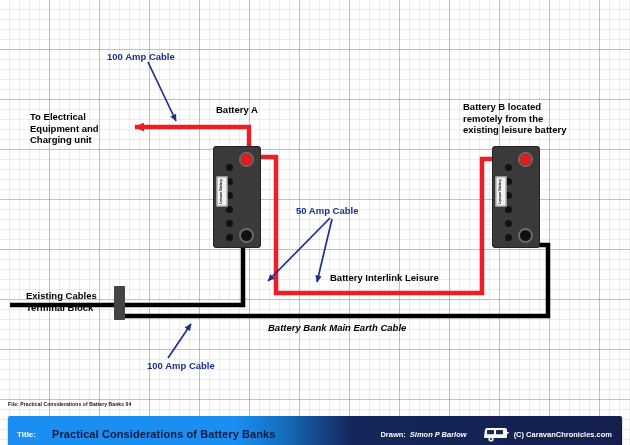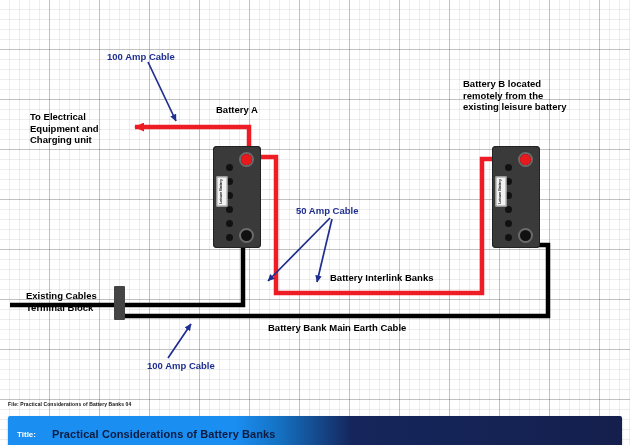--- a/index.html
+++ b/index.html
@@ -241,35 +241,50 @@
   <div class="earth-block" style="left:114px; top:286px;"></div>
 
   <div class="lbl-blue" style="left:107px; top:51px; font-size:9.5px;">100 Amp Cable</div>
 
   <div class="lbl" style="left:30px; top:111px; font-size:9.5px; text-align:left;">To Electrical
 Equipment and
 Charging unit</div>
 
   <div class="lbl" style="left:216px; top:104px; font-size:9.5px;">Battery A</div>
 
-  <div class="lbl" style="left:463px; top:78px; font-size:9.5px;">Battery B located
+  <div class="lbl" style="left:463px; top:101px; font-size:9.5px;">Battery B located
 remotely from the
 existing leisure battery</div>
 
   <div class="lbl-blue" style="left:296px; top:205px; font-size:9.5px;">50 Amp Cable</div>
 
-  <div class="lbl" style="left:330px; top:272px; font-size:9.5px;">Battery Interlink Banks</div>
+  <div class="lbl" style="left:330px; top:272px; font-size:9.5px;">Battery Interlink Leisure</div>
 
   <div class="lbl" style="left:26px; top:290px; font-size:9.5px;">Existing Cables
 Terminal Block</div>
 
-  <div class="lbl" style="left:268px; top:322px; font-size:9.5px;">Battery Bank Main Earth Cable</div>
+  <div class="lbl" style="left:268px; top:322px; font-size:9.5px;font-style:italic;">Battery Bank Main Earth Cable</div>
 
   <div class="lbl-blue" style="left:147px; top:360px; font-size:9.5px;">100 Amp Cable</div>
 
   <div class="filenote">File: Practical Considerations of Battery Banks 04</div>
 
   <div class="titlebar">
     <span class="title-key">Title:</span>
     <span class="title-val">Practical Considerations of Battery Banks</span>
+    <span class="bar-right">
+      <span class="drawn-key">Drawn:</span>
+      <span class="drawn-val">Simon P Barlow</span>
+      <span class="caravan-icon">
+        <svg width="26" height="15" viewBox="0 0 26 15">
+          <path d="M2,3 a2,2 0 0 1 2,-2 h18 a2,2 0 0 1 2,2 v7 a1,1 0 0 1 -1,1 h-21 a1,1 0 0 1 -1,-1 z" fill="#ffffff"></path>
+          <rect x="4" y="3" width="7" height="4.2" rx="0.6" fill="#1b2a52"></rect>
+          <rect x="13" y="3" width="7" height="4.2" rx="0.6" fill="#1b2a52"></rect>
+          <circle cx="8" cy="12" r="2.6" fill="#ffffff"></circle>
+          <circle cx="8" cy="12" r="1.1" fill="#1b2a52"></circle>
+          <rect x="23.5" y="5" width="2.2" height="1.6" fill="#ffffff"></rect>
+        </svg>
+      </span>
+      <span class="copy">(C) CaravanChronicles.com</span>
+    </span>
   </div>
 
 </div>
 
 </body></html>

